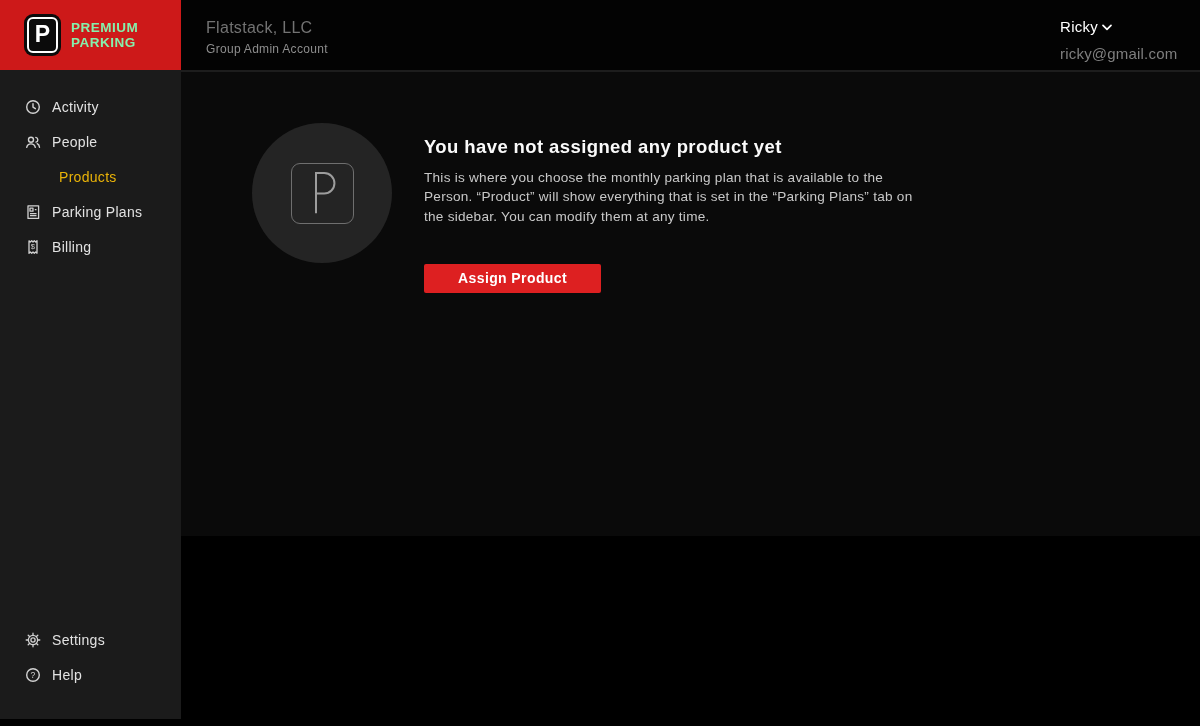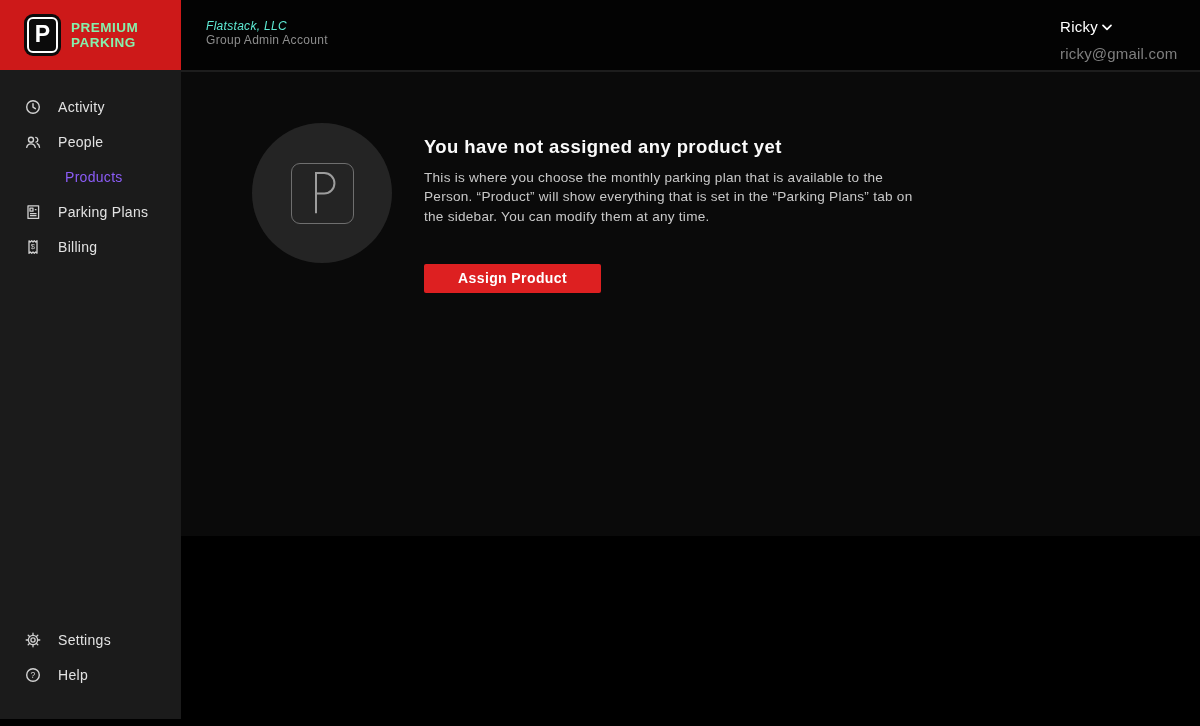--- a/index.html
+++ b/index.html
@@ -46,44 +46,44 @@
     padding-bottom: 1px;
   }
   .logo-text {
     margin-left: 10px;
     color: #86efac; font-weight: bold;
     font-size: 13.5px; line-height: 15px;
     letter-spacing: 0.5px;
     display: flex; flex-direction: column;
   }
   .account { position: absolute; left: 206px; top: 19px; }
-  .account-name { font-size: 12px; color: #5eead4; letter-spacing: 0.3px; font-style: italic; }
-  .account-type { font-size: 12px; color: #8d8d8d; letter-spacing: 0.3px; }
+  .account-name { font-size: 16px; color: #737373; letter-spacing: 0.3px; }
+  .account-type { font-size: 12px; color: #8d8d8d; margin-top: 5px; letter-spacing: 0.3px; }
   .user { position: absolute; left: 1060px; top: 18px; cursor: pointer; }
   .user-name-row { display: flex; align-items: center; gap: 4px; font-size: 15px; color: #ffffff; letter-spacing: 0.3px; }
   .user-email { font-size: 15px; color: #7f7f7f; margin-top: 10px; letter-spacing: 0.2px; }
   .chevron { display: flex; margin-top: 2px; }
 
   
   .sidebar {
     position: absolute; top: 70px; left: 0;
     width: 181px; height: 649px;
     background: #1b1b1b;
     z-index: 2;
   }
   .nav { padding-top: 19px; }
   .nav-item {
     height: 35px;
     display: flex; align-items: center;
-    padding-left: 24px; gap: 17px;
+    padding-left: 24px; gap: 11px;
     color: #e2e2e2; font-size: 14px; letter-spacing: 0.3px;
     cursor: pointer;
   }
   .nav-item .ico { width: 17px; height: 17px; display: flex; align-items: center; justify-content: center; color: #d2d2d2; flex: 0 0 auto; }
-  .nav-item.active, .nav-item.active .ico { color: #8b5cf6; padding-left: 24px; }
+  .nav-item.active, .nav-item.active .ico { color: #eab308; padding-left: 24px; }
   .nav-footer { position: absolute; bottom: 27px; left: 0; right: 0; }
 
   
   .main {
     position: absolute; left: 181px; top: 72px;
     width: 1019px; height: 464px;
     background: #0a0a0a;
   }
   .placeholder-circle {
     position: absolute; left: 71px; top: 51px;

